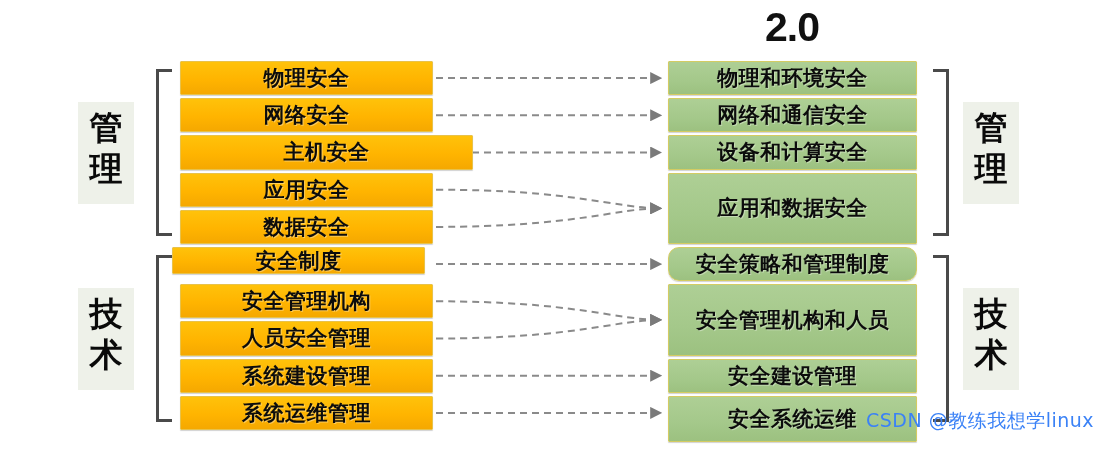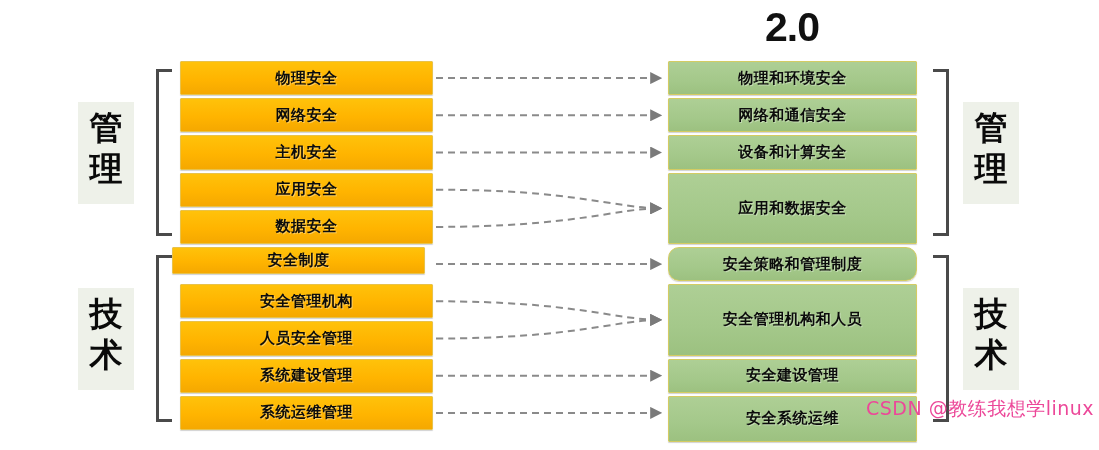--- a/index.html
+++ b/index.html
@@ -24,21 +24,21 @@
   }
   #title-10{left:245px;top:2px;width:130px;}
   #title-20{left:727px;top:2px;width:130px;}
 
   
   .node{
     position:absolute;
     box-sizing:border-box;
     display:flex;align-items:center;justify-content:center;
     font-weight:bold;
-    font-size:15px;
+    font-size:21px;
     color:#0c0c0c;
     letter-spacing:0.5px;
     text-shadow:1px 1px 0 rgba(255,255,255,.35);
     border-radius:1px;
   }
   .node.left{
     background:linear-gradient(180deg,#FFC20A 0%,#FFB400 55%,#F5A800 100%);
     border:1.5px solid #E8C24A;
     box-shadow:0 1px 1px rgba(0,0,0,.18);
   }
@@ -75,23 +75,23 @@
   .bracket.rgt .h{right:0;}
   .bracket .h.top{top:0;}
   .bracket .h.bot{bottom:0;}
 
   
   #links{position:absolute;left:0;top:0;width:1099px;height:450px;pointer-events:none;}
 
   
   #watermark{
     position:absolute;
-    left:866px;top:396px;
+    left:866px;top:408px;
     font-size:19px;
-    color:#ec4899;
+    color:#3b82f6;
     font-family:"DejaVu Sans","Liberation Sans",sans-serif;
     white-space:nowrap;
     letter-spacing:0.5px;
   }
 </style>
 </head>
 <body>
 
 <div id="stage">
 
@@ -115,21 +115,21 @@
       <path d="M436,412.90000000000003 L661,412.90000000000003" fill="none" stroke="#8a8a8a" stroke-width="2" stroke-dasharray="7 5" marker-end="url(#arrow)"></path>
     </svg>
 
   <div id="left-nodes">
       <div class="node left" style="left: 180px; top: 61px; width: 253px; height: 34.2px;">
         <span>物理安全</span>
       </div>
       <div class="node left" style="left: 180px; top: 98.2px; width: 253px; height: 34.2px;">
         <span>网络安全</span>
       </div>
-      <div class="node left" style="left: 180px; top: 135.4px; width: 253px; height: 34.2px;">
+      <div class="node left" style="left: 180px; top: 135.4px; width: 293px; height: 34.2px;">
         <span>主机安全</span>
       </div>
       <div class="node left" style="left: 180px; top: 172.6px; width: 253px; height: 34.2px;">
         <span>应用安全</span>
       </div>
       <div class="node left" style="left: 180px; top: 209.8px; width: 253px; height: 34.2px;">
         <span>数据安全</span>
       </div>
       <div class="node left" style="left: 172px; top: 247px; width: 253px; height: 27px;">
         <span>安全制度</span>

